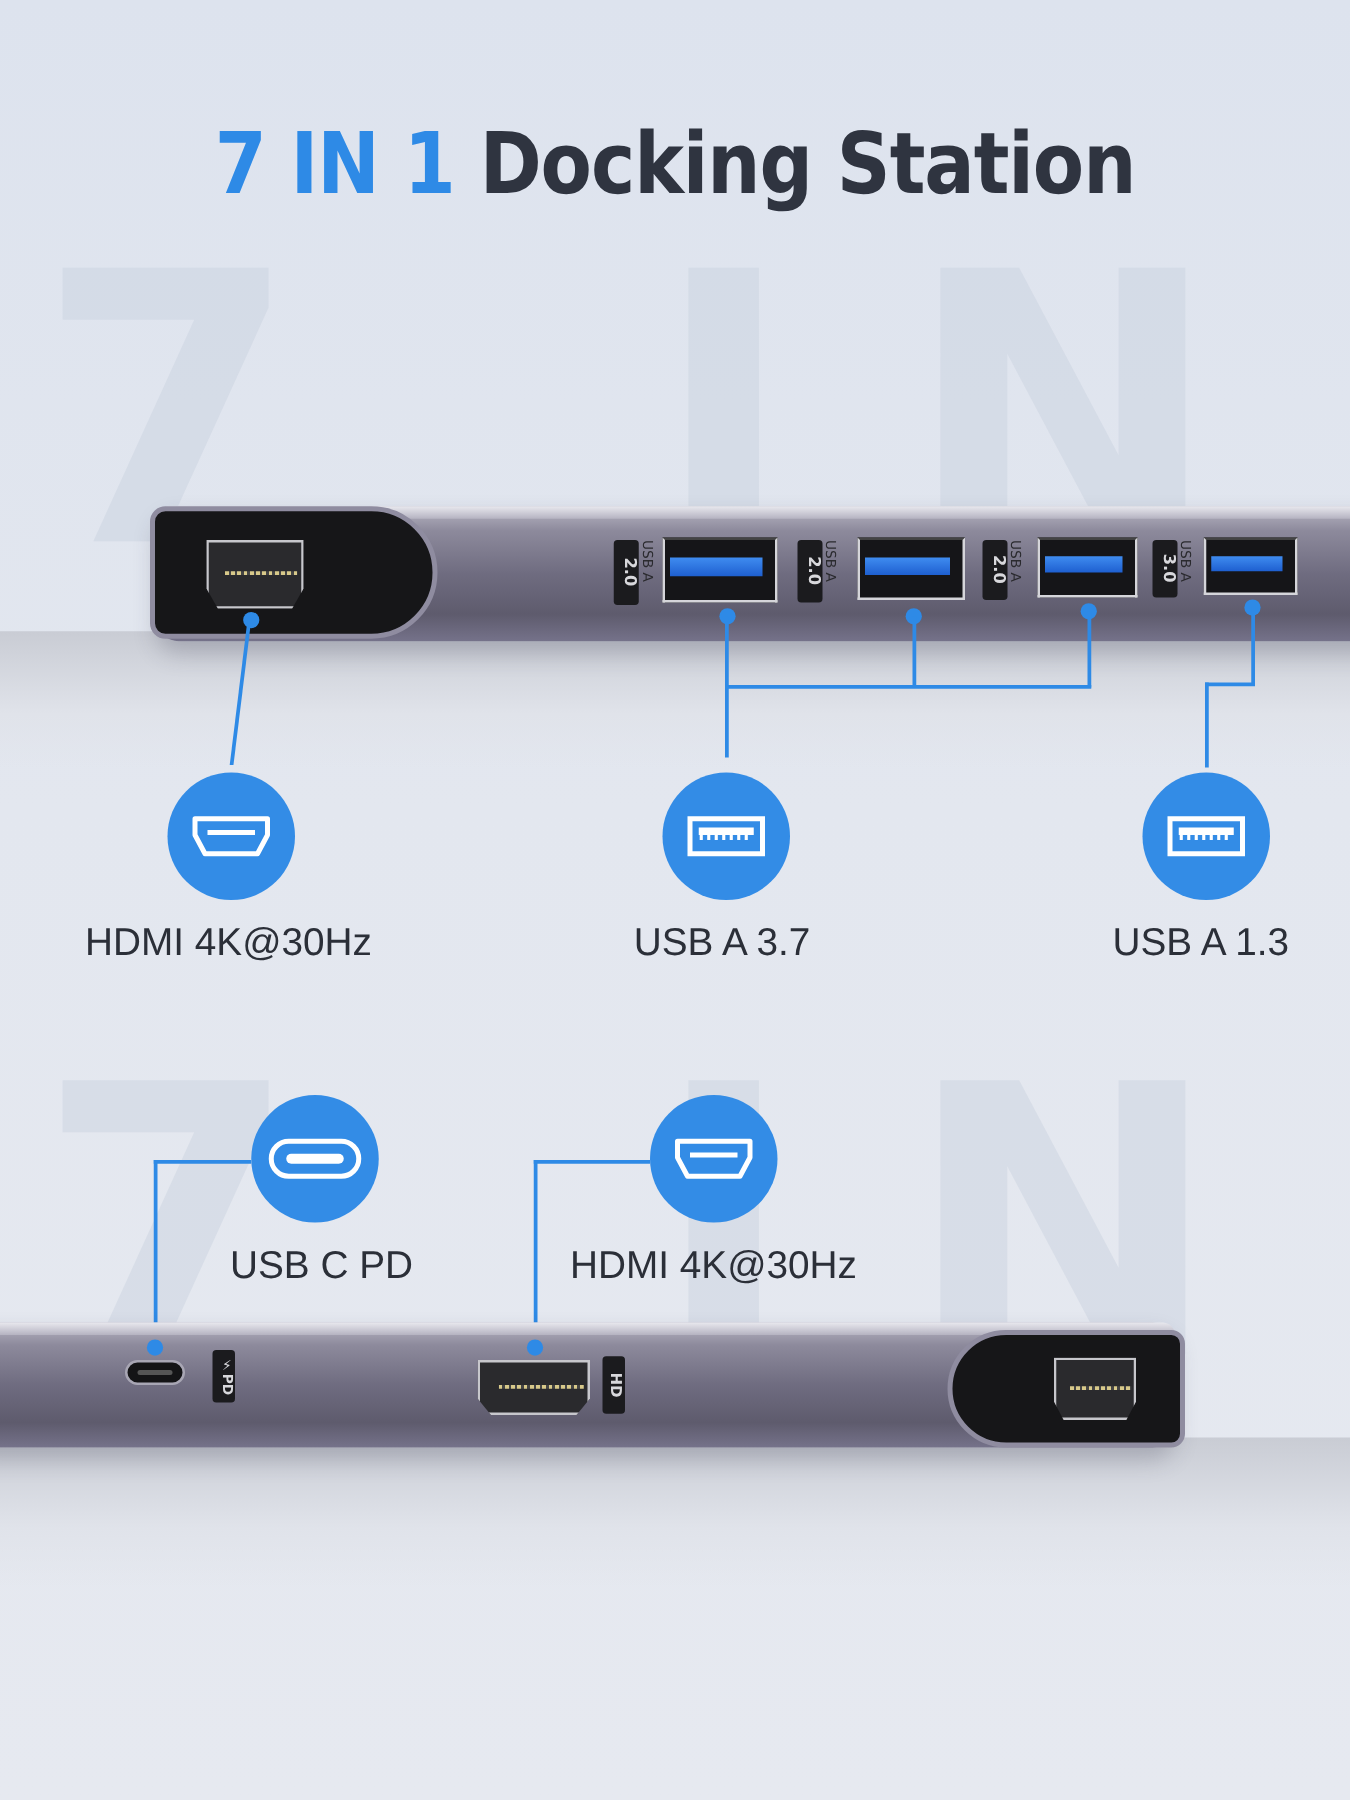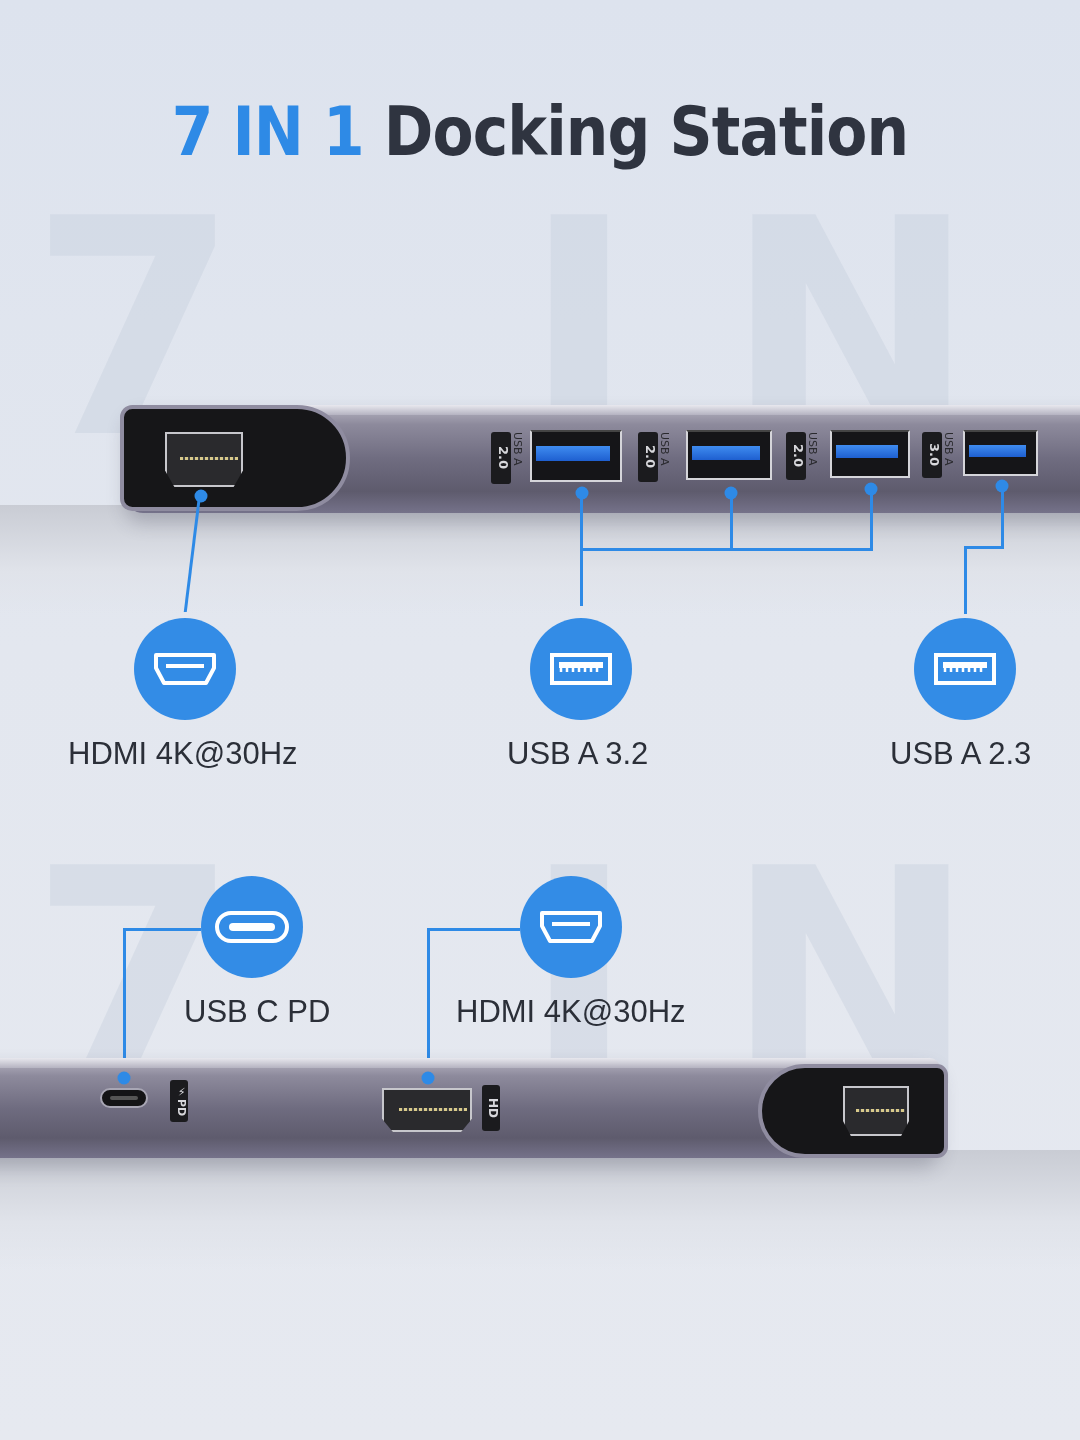--- a/index.html
+++ b/index.html
@@ -155,30 +155,30 @@
 </div>
 <div class="label" style="left:68px;top:736px;">HDMI 4K@30Hz</div>
 
 <div class="circle" style="left:530px;top:618px;">
   <svg width="64" height="34" viewBox="0 0 64 34">
       <rect x="3" y="3" width="58" height="28" fill="none" stroke="#fff" stroke-width="4"></rect>
       <rect x="10" y="10" width="44" height="6" fill="#fff"></rect>
       <path d="M12 16 v4 M18 16 v4 M24 16 v4 M30 16 v4 M36 16 v4 M42 16 v4 M48 16 v4" stroke="#fff" stroke-width="2.5"></path>
     </svg>
 </div>
-<div class="label" style="left:507px;top:736px;">USB A 3.2</div>
+<div class="label" style="left:507px;top:736px;">USB A 3.7</div>
 
 <div class="circle" style="left:914px;top:618px;">
   <svg width="64" height="34" viewBox="0 0 64 34">
       <rect x="3" y="3" width="58" height="28" fill="none" stroke="#fff" stroke-width="4"></rect>
       <rect x="10" y="10" width="44" height="6" fill="#fff"></rect>
       <path d="M12 16 v4 M18 16 v4 M24 16 v4 M30 16 v4 M36 16 v4 M42 16 v4 M48 16 v4" stroke="#fff" stroke-width="2.5"></path>
     </svg>
 </div>
-<div class="label" style="left:890px;top:736px;">USB A 2.3</div>
+<div class="label" style="left:890px;top:736px;">USB A 1.3</div>
 
 <div class="floor" style="top:1150px;height:120px;"></div>
 
 <div class="line" style="left:123px;top:928px;width:78px;height:3px;"></div>
 <div class="line" style="left:123px;top:928px;width:3px;height:150px;"></div>
 <div class="line" style="left:427px;top:928px;width:93px;height:3px;"></div>
 <div class="line" style="left:427px;top:928px;width:3px;height:150px;"></div>
 
 <div class="circle" style="left:201px;top:876px;">
   <svg width="76" height="34" viewBox="0 0 76 34">

